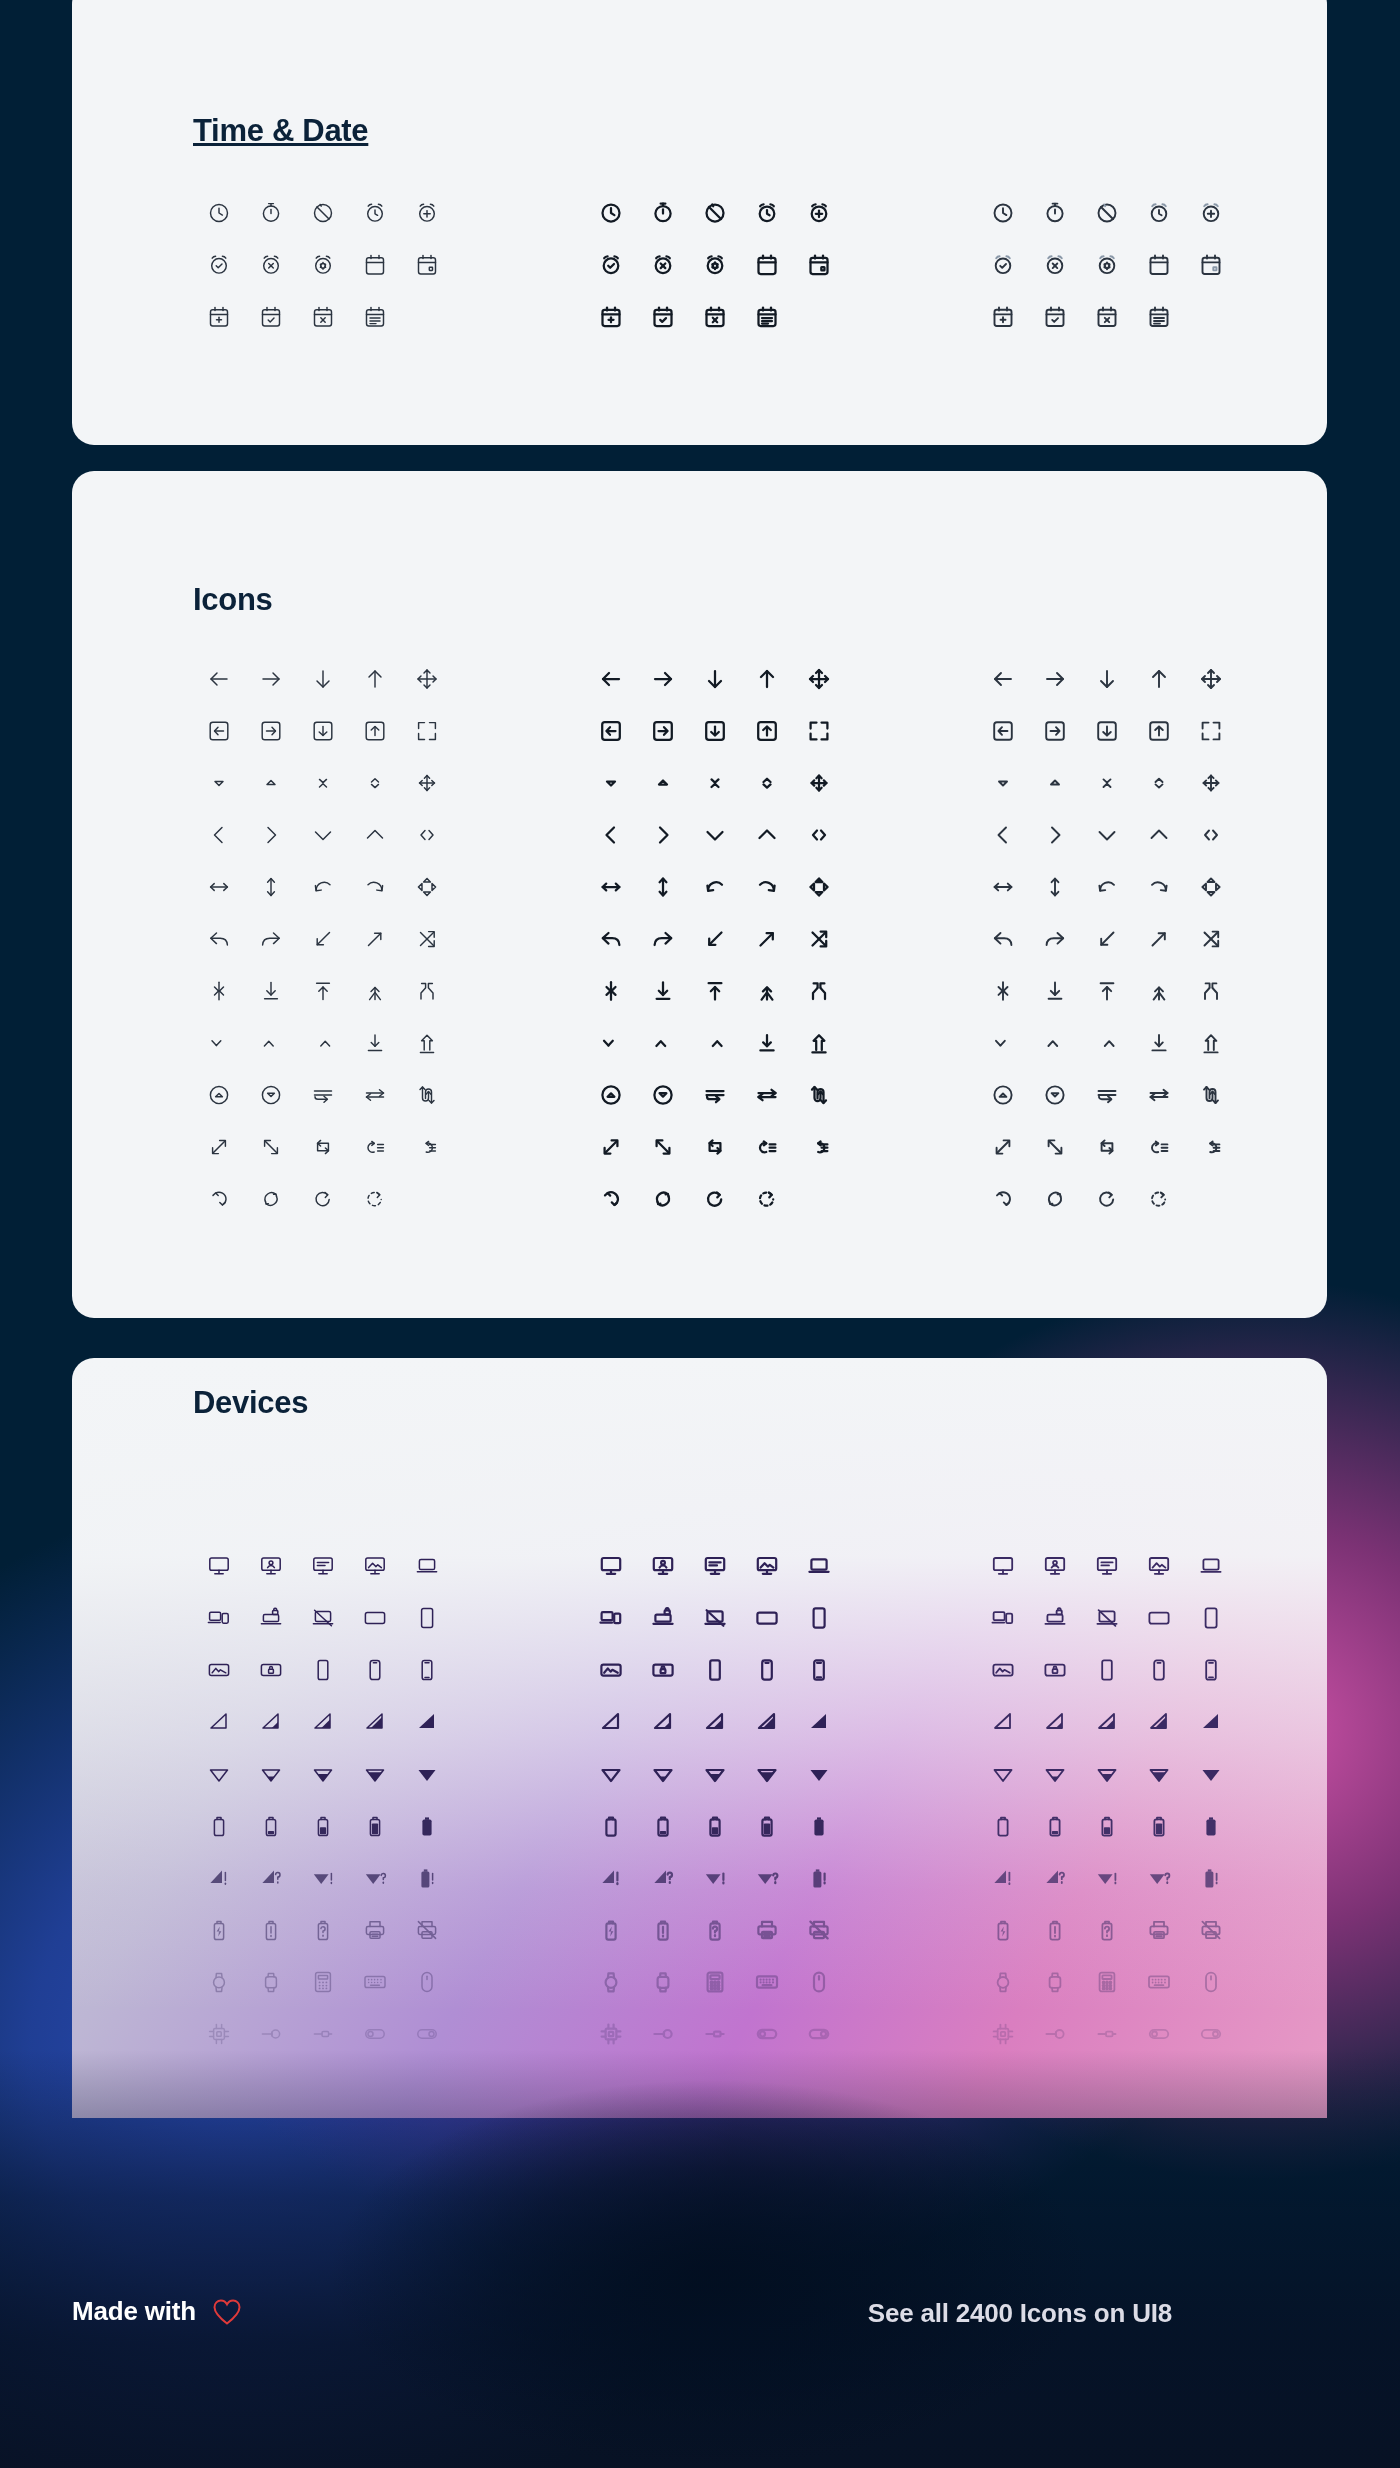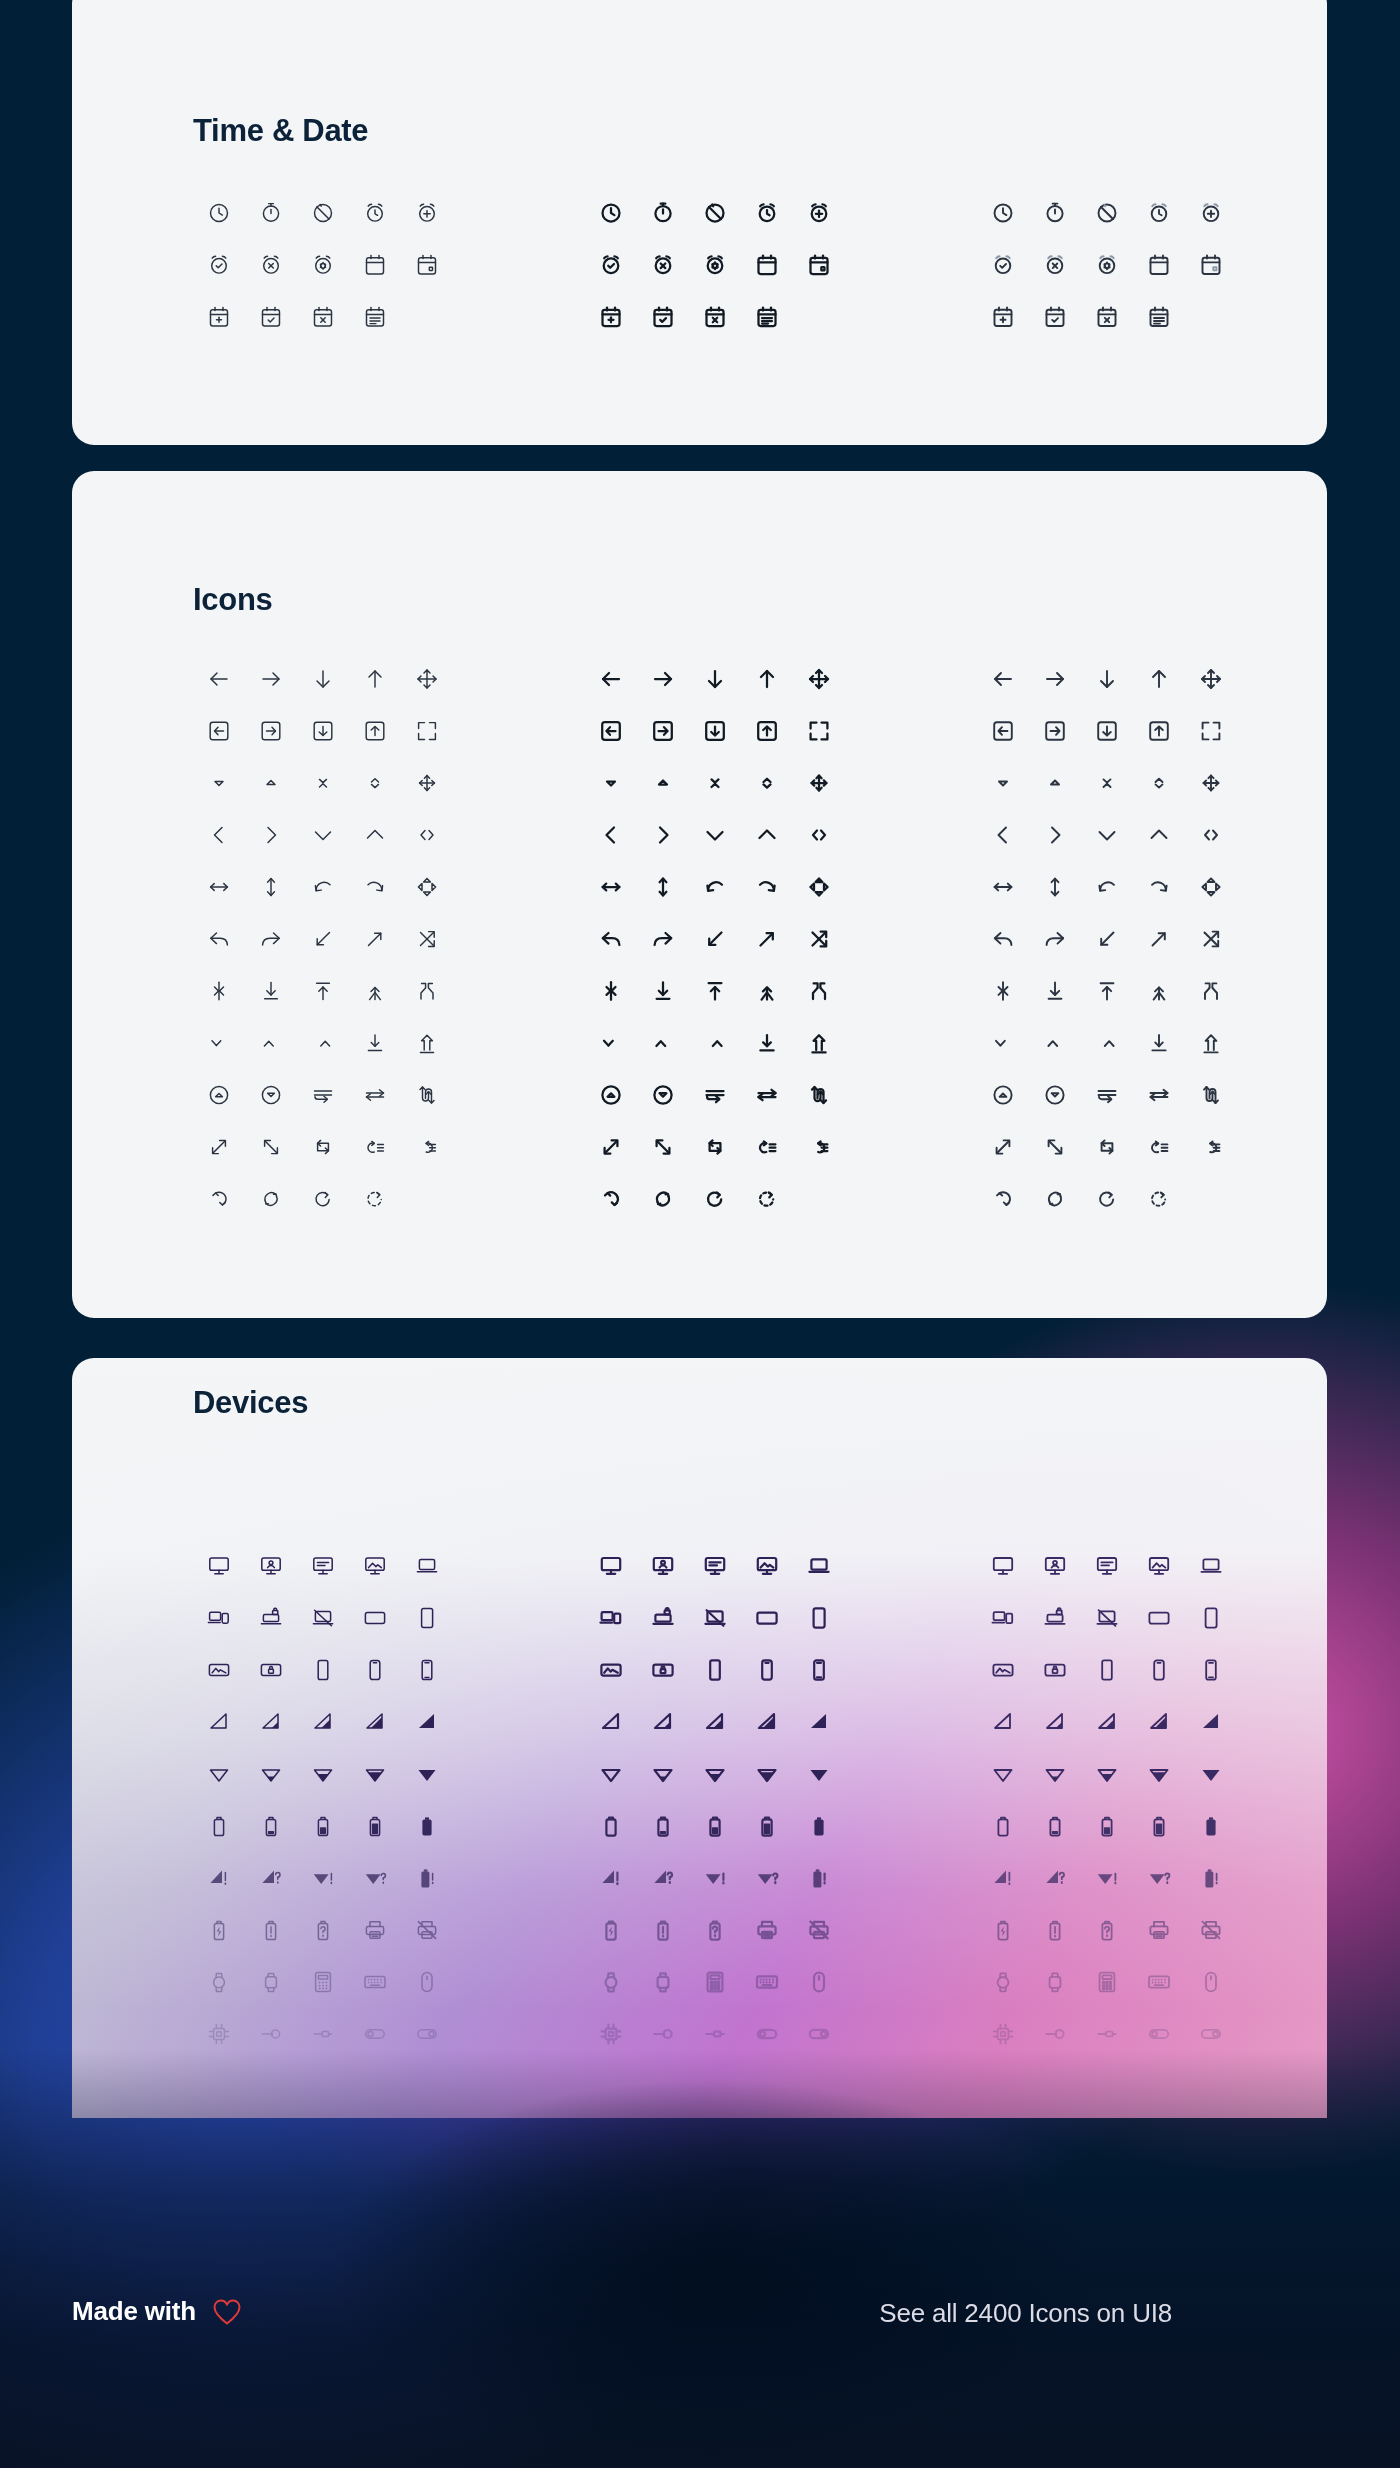--- a/index.html
+++ b/index.html
@@ -117,34 +117,34 @@
   #footer-left {
     position: absolute; left: 72px; top: 0;
     display: flex; align-items: center; gap: 16px;
   }
   #made-with-text {
     font-size: 26px; font-weight: bold; color: #ffffff; letter-spacing: -0.2px;
   }
   #heart-icon svg { display: block; }
   #footer-right {
     position: absolute; right: 72px; top: 2px;
-    font-size: 26px; font-weight: normal; color: #dcdce6; letter-spacing: -0.2px;
+    font-size: 26px; font-weight: bold; color: #dcdce6; letter-spacing: -0.2px;
     text-decoration: none;
   }
 </style>
 </head>
 <body>
 
 <div id="bg-base"></div>
 <div id="bg-blue"></div>
 <div id="bg-purple"></div>
 <div id="bg-magenta"></div>
 
 <div class="card light" id="card-time"></div>
-<div class="section-title" style="top:113px;">Time &amp; Date</div>
+<div class="section-title" style="top:113px;text-decoration:underline;">Time &amp; Date</div>
 
 <div class="card light" id="card-arrows"></div>
 <div class="section-title" style="top:582px;">Icons</div>
 
 <div class="card" id="card-devices"></div>
 <div class="section-title" style="top:1385px;">Devices</div>
 
 <div id="bg-darkfade"></div>
 <div id="bg-darkfade2"></div>
 

